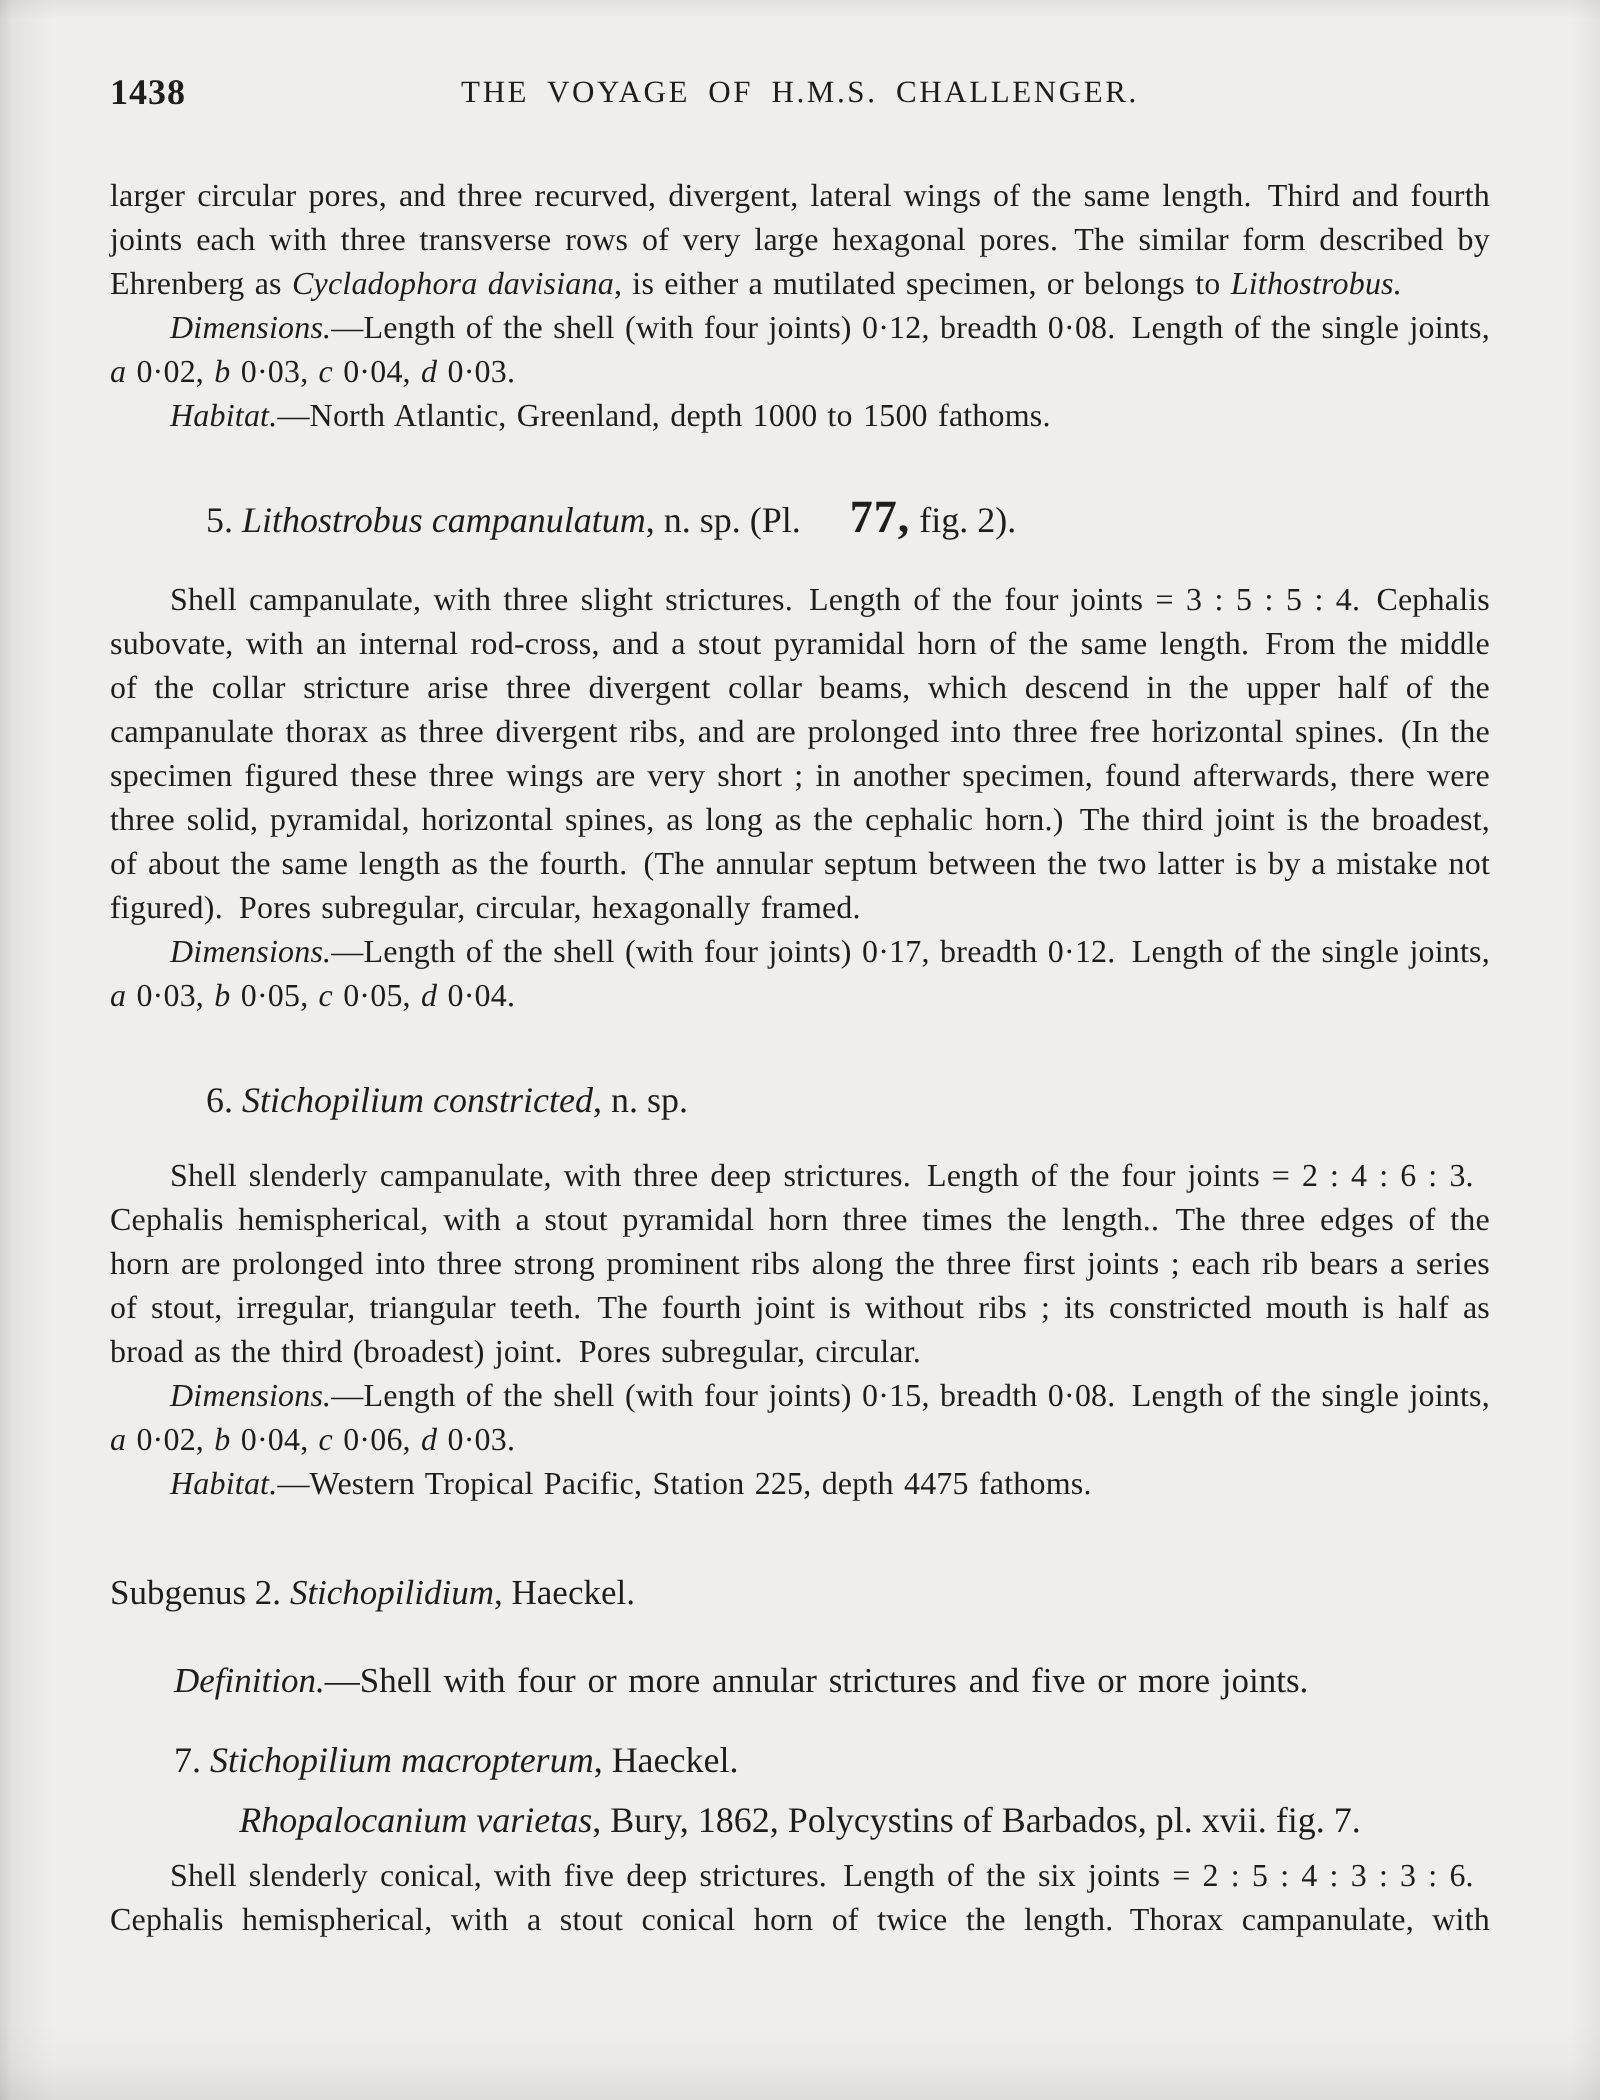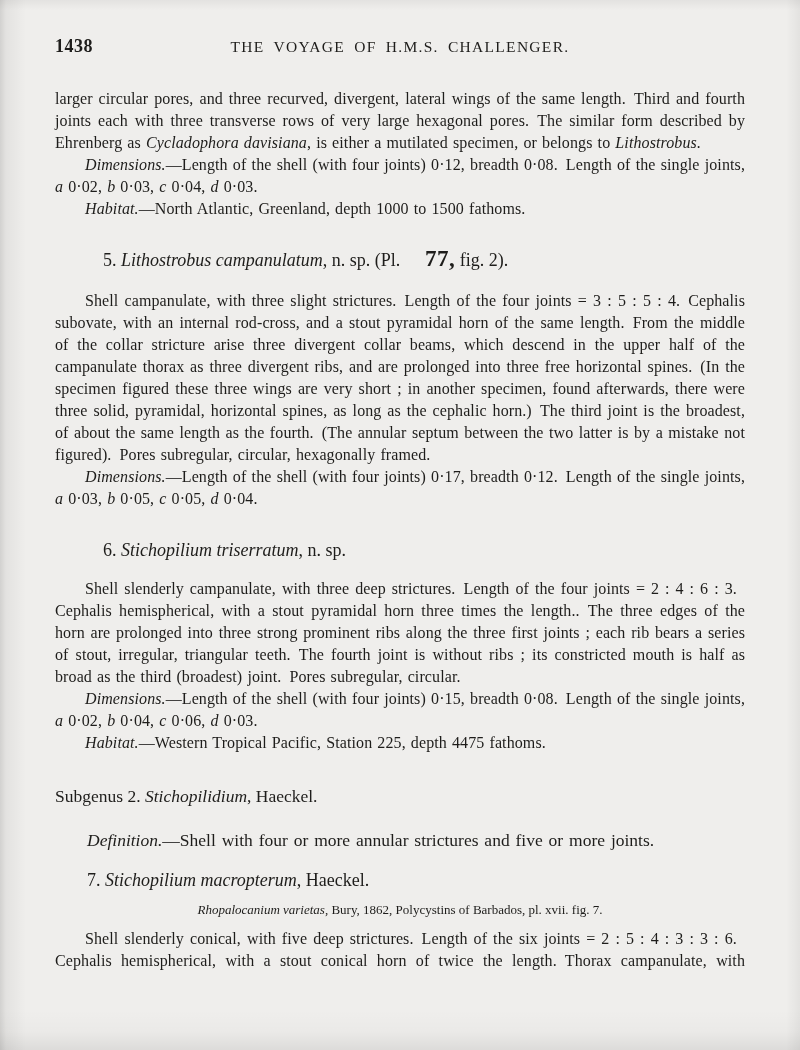--- a/index.html
+++ b/index.html
@@ -61,21 +61,21 @@
     font-size: 17.5px; font-weight: normal; line-height: 24px;
   }
   .definition {
     margin-top: 20px;
     font-size: 17.5px; line-height: 24px;
     text-indent: 32px; text-align: left;
     word-spacing: 1.5px;
   }
   .citation {
     margin-top: 2px; margin-bottom: 8px;
-    font-size: 13px; line-height: 20px;
+    font-size: 18px; line-height: 20px;
     text-align: center; text-indent: 0;
   }
   .lastpara { margin-top: 4px; }
 </style>
 </head>
 <body>
 
 <div class="page">
   <div class="content">
 
@@ -85,21 +85,21 @@
     </header>
 
     <p class="body cont p1"><span>larger circular pores, and three recurved, divergent, lateral wings of the same length. Third and fourth joints each with three transverse rows of very large hexagonal pores. The similar form described by Ehrenberg as </span><span class="it">Cycladophora davisiana</span><span>, is either a mutilated specimen, or belongs to </span><span class="it">Lithostrobus.</span></p>
     <p class="body"><span class="it">Dimensions.</span><span>—Length of the shell (with four joints) 0·12, breadth 0·08. Length of the single joints, </span><span class="it">a</span><span> 0·02, </span><span class="it">b</span><span> 0·03, </span><span class="it">c</span><span> 0·04, </span><span class="it">d</span><span> 0·03.</span></p>
     <p class="body"><span class="it">Habitat.</span><span>—North Atlantic, Greenland, depth 1000 to 1500 fathoms.</span></p>
 
     <h3 class="sp-heading h5"><span>5. </span><span class="it">Lithostrobus campanulatum</span><span>, n. sp. (Pl. </span><span class="seg-plate">77,</span><span> fig. 2).</span></h3>
     <p class="body"><span>Shell campanulate, with three slight strictures. Length of the four joints = 3 : 5 : 5 : 4. Cephalis subovate, with an internal rod-cross, and a stout pyramidal horn of the same length. From the middle of the collar stricture arise three divergent collar beams, which descend in the upper half of the campanulate thorax as three divergent ribs, and are prolonged into three free horizontal spines. (In the specimen figured these three wings are very short ; in another specimen, found afterwards, there were three solid, pyramidal, horizontal spines, as long as the cephalic horn.) The third joint is the broadest, of about the same length as the fourth. (The annular septum between the two latter is by a mistake not figured). Pores subregular, circular, hexagonally framed.</span></p>
     <p class="body"><span class="it">Dimensions.</span><span>—Length of the shell (with four joints) 0·17, breadth 0·12. Length of the single joints, </span><span class="it">a</span><span> 0·03, </span><span class="it">b</span><span> 0·05, </span><span class="it">c</span><span> 0·05, </span><span class="it">d</span><span> 0·04.</span></p>
 
-    <h3 class="sp-heading h6"><span>6. </span><span class="it">Stichopilium triserratum</span><span>, n. sp.</span></h3>
+    <h3 class="sp-heading h6"><span>6. </span><span class="it">Stichopilium constricted</span><span>, n. sp.</span></h3>
     <p class="body"><span>Shell slenderly campanulate, with three deep strictures. Length of the four joints = 2 : 4 : 6 : 3. Cephalis hemispherical, with a stout pyramidal horn three times the length.. The three edges of the horn are prolonged into three strong prominent ribs along the three first joints ; each rib bears a series of stout, irregular, triangular teeth. The fourth joint is without ribs ;  its constricted mouth is half as broad as the third (broadest) joint. Pores subregular, circular.</span></p>
     <p class="body"><span class="it">Dimensions.</span><span>—Length of the shell (with four joints) 0·15, breadth 0·08. Length of the single joints, </span><span class="it">a</span><span> 0·02, </span><span class="it">b</span><span> 0·04, </span><span class="it">c</span><span> 0·06, </span><span class="it">d</span><span> 0·03.</span></p>
     <p class="body"><span class="it">Habitat.</span><span>—Western Tropical Pacific, Station 225, depth 4475 fathoms.</span></p>
 
     <h3 class="subgenus"><span>Subgenus 2. </span><span class="it">Stichopilidium</span><span>, Haeckel.</span></h3>
     <p class="definition"><span class="it">Definition.</span><span>—Shell with four or more annular strictures and five or more joints.</span></p>
 
     <h3 class="sp-heading h7"><span>7. </span><span class="it">Stichopilium macropterum</span><span>, Haeckel.</span></h3>
     <p class="citation"><span class="it">Rhopalocanium varietas</span><span>, Bury, 1862, Polycystins of Barbados, pl. xvii. fig. 7.</span></p>
     <p class="body flush-last lastpara"><span>Shell slenderly conical, with five deep strictures. Length of the six joints = 2 : 5 : 4 : 3 : 3 : 6. Cephalis hemispherical, with a stout conical horn of twice the length. Thorax campanulate, with</span></p>

